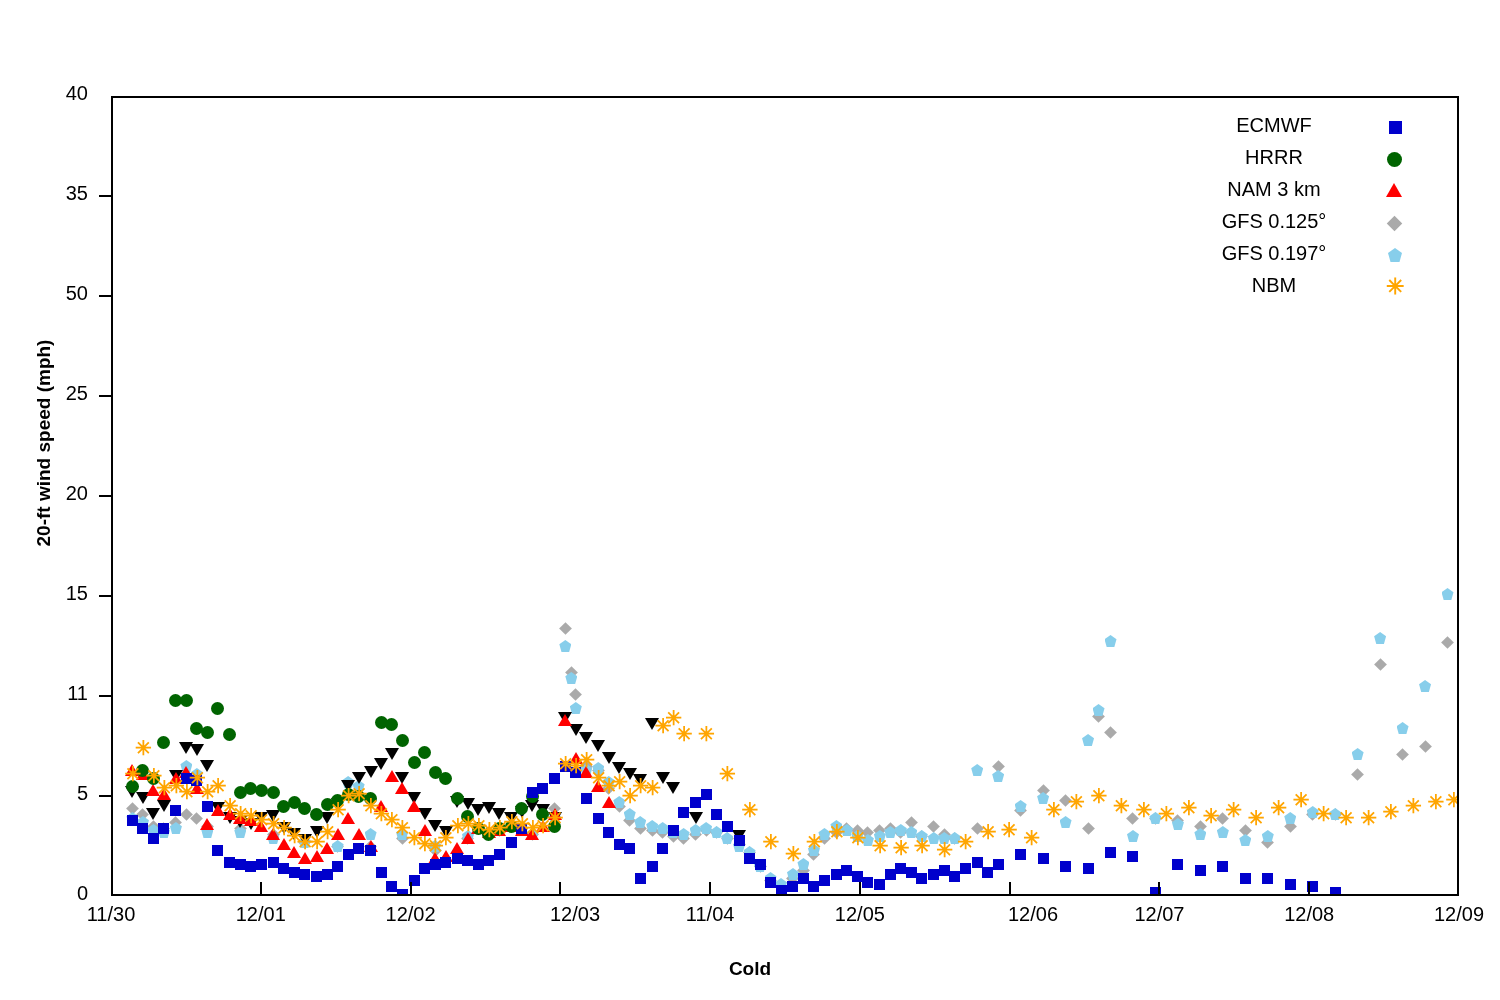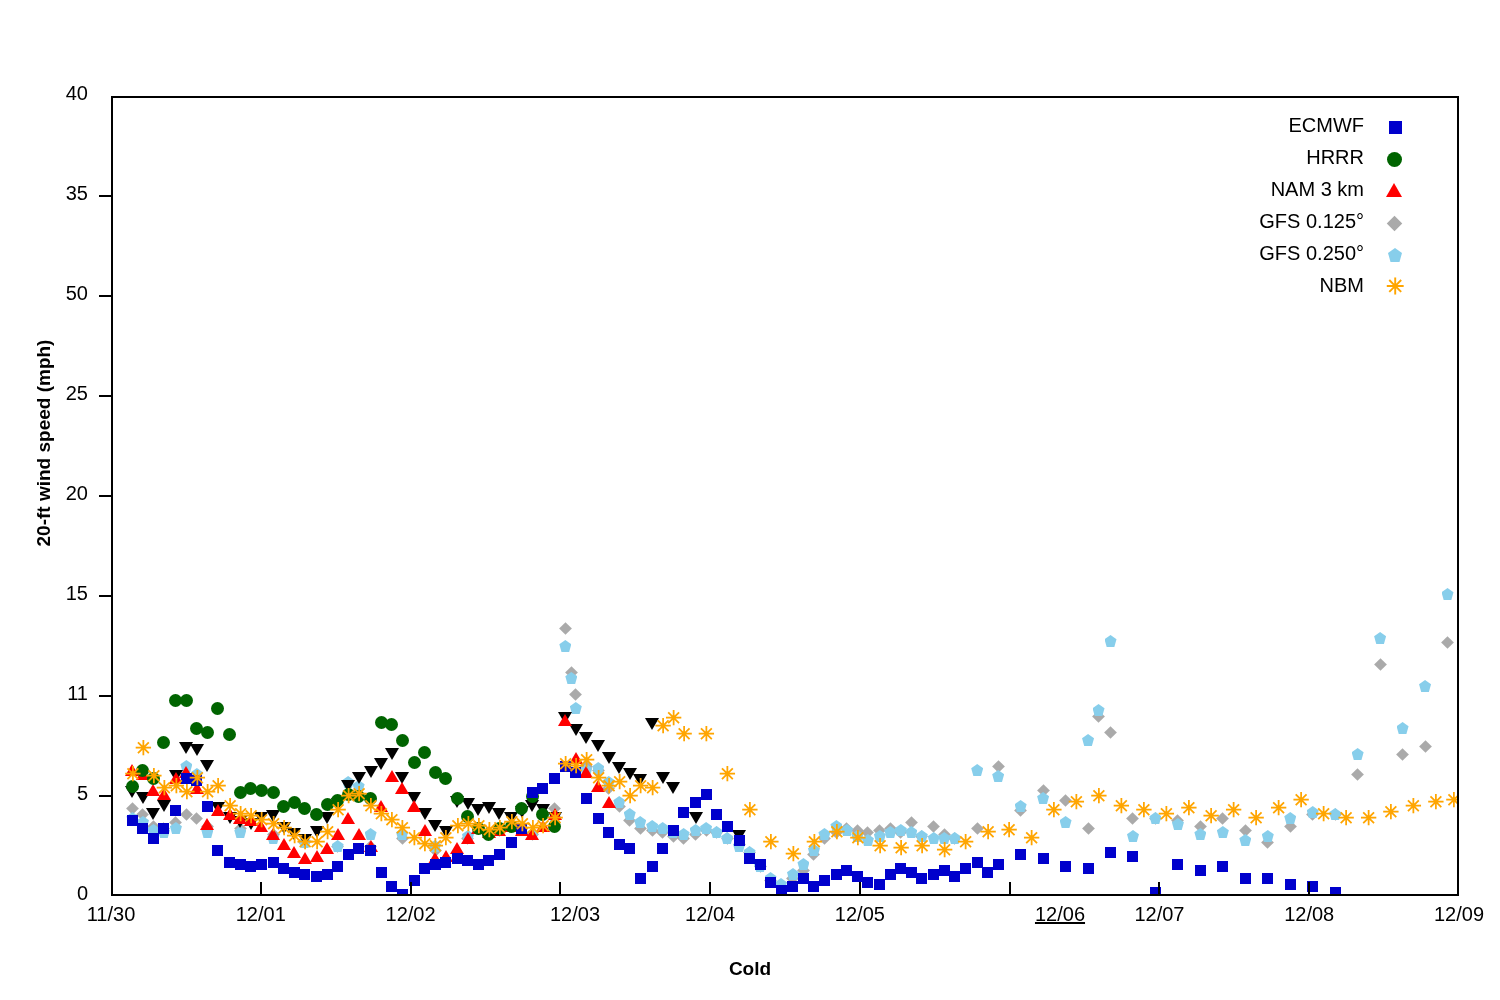--- a/index.html
+++ b/index.html
@@ -42,21 +42,21 @@
   }
   #xlabel{
     position:absolute;left:0;top:958px;width:1500px;text-align:center;
     font-size:19px;font-weight:bold;color:#000;
   }
 
   
   #legend{position:absolute;left:1180px;top:110px;width:230px;}
   .legend-row{position:relative;height:32px;}
   .legend-label{
-    position:absolute;right:46px;top:0;width:180px;text-align:right;
+    position:absolute;right:46px;top:0;width:180px;text-align:center;
     font-size:20px;color:#000;line-height:30px;white-space:nowrap;
   }
   .legend-marker{position:absolute;right:8px;top:9px;width:16px;height:16px;}
 
   
   .mk{position:absolute;pointer-events:none;}
   .mk-square{width:11px;height:11px;margin-left:-5.5px;margin-top:-5.5px;background:#0000CC;}
   .mk-circle{width:13px;height:13px;margin-left:-6.5px;margin-top:-6.5px;border-radius:50%;background:#006400;}
   .mk-tri-up{
     width:0;height:0;margin-left:-7px;margin-top:-6px;
@@ -602,21 +602,21 @@
       </div>
       <div class="legend-row">
         <span class="legend-label">NAM 3 km</span>
         <span class="legend-marker lg-tri-up"></span>
       </div>
       <div class="legend-row">
         <span class="legend-label">GFS 0.125°</span>
         <span class="legend-marker lg-diamond"></span>
       </div>
       <div class="legend-row">
-        <span class="legend-label">GFS 0.250°</span>
+        <span class="legend-label">GFS 0.197°</span>
         <span class="legend-marker lg-hex"></span>
       </div>
       <div class="legend-row">
         <span class="legend-label">NBM</span>
         <span class="legend-marker lg-star"></span>
       </div>
     </div>
 
 <div class="ytick-label" style="top: 882px;">0</div>
     <div class="ytick-label" style="top: 782px;">5</div>
@@ -634,24 +634,24 @@
     <div class="ytick-label" style="top: 182px;">35</div>
     <div class="ytick-mark" style="top: 195px;"></div>
     <div class="ytick-label" style="top: 82px;">40</div>
     <div class="xtick-label" style="left: 51px;">11/30</div>
     <div class="xtick-label" style="left: 200.778px;">12/01</div>
     <div class="xtick-mark" style="left: 259.778px;"></div>
     <div class="xtick-label" style="left: 350.556px;">12/02</div>
     <div class="xtick-mark" style="left: 409.556px;"></div>
     <div class="xtick-label" style="left: 515px;">12/03</div>
     <div class="xtick-mark" style="left: 559.333px;"></div>
-    <div class="xtick-label" style="left: 650.111px;">12/04</div>
+    <div class="xtick-label" style="left: 650.111px;">11/04</div>
     <div class="xtick-mark" style="left: 709.111px;"></div>
     <div class="xtick-label" style="left: 799.889px;">12/05</div>
     <div class="xtick-mark" style="left: 858.889px;"></div>
-    <div class="xtick-label" style="left: 1000px; text-decoration: underline;">12/06</div>
+    <div class="xtick-label" style="left: 973px;">12/06</div>
     <div class="xtick-mark" style="left: 1008.67px;"></div>
     <div class="xtick-label" style="left: 1099.44px;">12/07</div>
     <div class="xtick-mark" style="left: 1158.44px;"></div>
     <div class="xtick-label" style="left: 1249.22px;">12/08</div>
     <div class="xtick-mark" style="left: 1308.22px;"></div>
     <div class="xtick-label" style="left: 1399px;">12/09</div>
   </div>
 
 </body></html>

